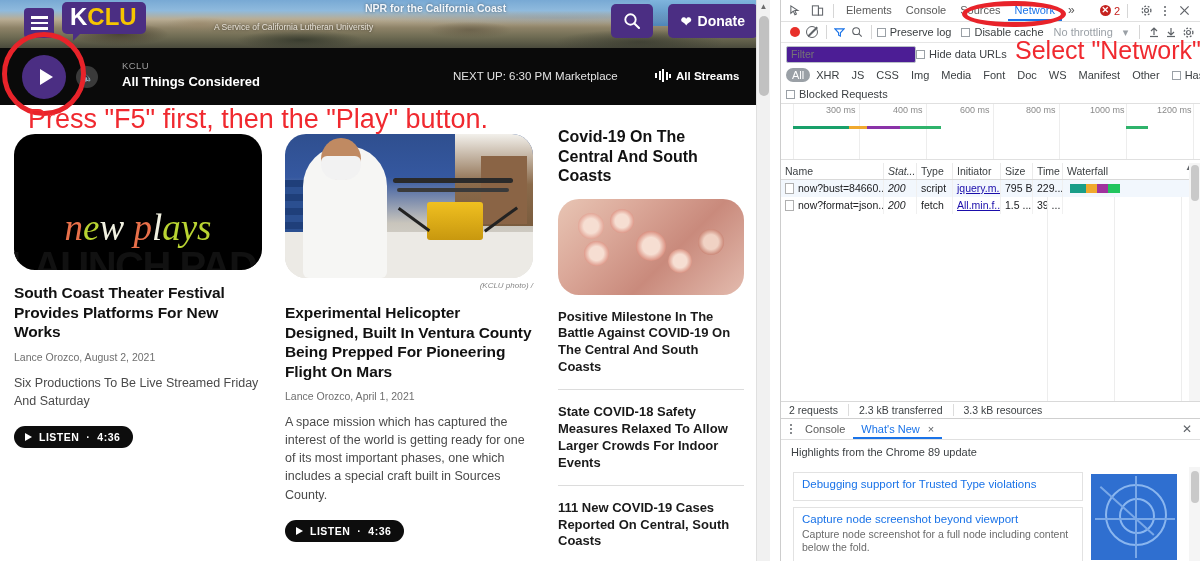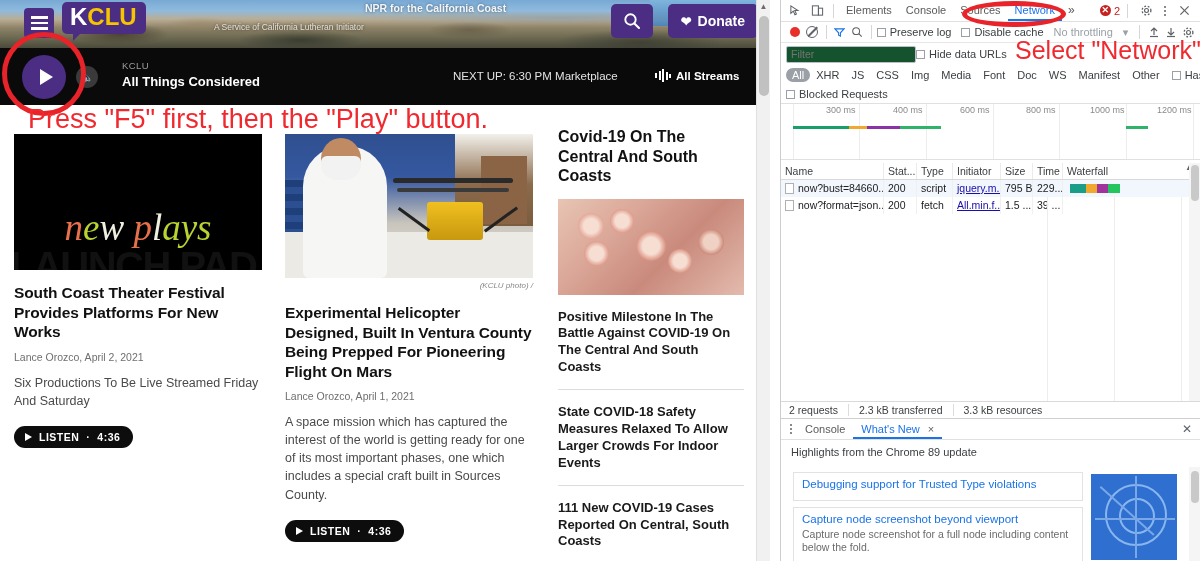--- a/index.html
+++ b/index.html
@@ -115,21 +115,21 @@
 
   
   #articles {
     position:absolute; left:0; top:105px; width:760px; height:456px;
     padding:29px 14px 0 14px; display:flex; gap:0;
   }
   .col-a { width:248px; margin-right:23px; }
   .col-b { width:248px; margin-right:25px; }
   .col-c { width:186px; }
 
-  .thumb { width:100%; display:block; }
+  .thumb { width:100%; display:block;border-radius:21px; }
   .thumb-theater {
     height:136px; background:#000; position:relative; overflow:hidden;
   }
   .thumb-theater .np {
     position:absolute; left:50%; transform:translateX(-50%); bottom:24px;
     font-family:"Liberation Serif", serif; font-style:italic; font-size:37px; white-space:nowrap; line-height:1;
   }
   .thumb-theater .np .n{color:#e8704a;} .thumb-theater .np .e{color:#b9d432;}
   .thumb-theater .np .w{color:#f0f0e0;} .thumb-theater .np .p{color:#e8704a;}
   .thumb-theater .np .l{color:#f0f0e0;} .thumb-theater .np .a{color:#b9d432;}
@@ -216,21 +216,21 @@
   .rec-dot { width:10px; height:10px; border-radius:50%; background:#e8302a; }
   .clear-ico { width:12px;height:12px;border:1.5px solid #5f6368;border-radius:50%;position:relative;}
   .clear-ico::after{content:"";position:absolute;left:-1px;top:4px;width:13px;height:1.5px;background:#5f6368;transform:rotate(-45deg);}
   .filter-funnel { width:11px;height:11px; }
   .cb { width:9px; height:9px; border:1px solid #9aa0a6; background:#fff; display:inline-block; margin-right:4px; vertical-align:-1px;}
   .tb-label { color:#3c4043; font-size:11px; margin-right:10px; white-space:nowrap; }
   .tb-label.dim { color:#9aa0a6; }
 
   #dt-filterrow { height:22px; padding:2px 5px; gap:0; border-bottom:0; }
   .filter-input {
-    width:130px; height:17px; border:1px solid #b9c0c7; border-radius:2px; background:#14532d;
+    width:130px; height:17px; border:1px solid #b9c0c7; border-radius:2px; background:#4c1d95;
     font-size:10.5px; color:#999; padding:0 4px; outline:none;
   }
   #dt-typerow { height:20px; padding-left:5px; gap:0; }
   .type-pill { font-size:11px; color:#3c4043; padding:1px 6px; border-radius:9px; cursor:pointer; white-space:nowrap;}
   .type-pill.active { background:#9aa0a6; color:#fff; }
   #dt-blockedrow { height:19px; padding-left:5px; border-bottom:1px solid #e0e0e0; }
 
   
   #dt-overview { height:56px; border-bottom:1px solid #e0e0e0; position:relative; background:#fff; }
   #dt-overview .tick-lbl { position:absolute; top:1px; font-size:9px; color:#8a8a8a; }
@@ -240,21 +240,21 @@
   #ov-bar2 { position:absolute; left:345px; top:22px; height:3px; width:22px; background:#2fb36b; }
 
   
   #dt-table { position:absolute; left:0; top:163px; right:0; height:240px; }
   #dt-thead { display:flex; height:17px; border-bottom:1px solid #d9d9d9; font-size:10.5px; color:#3c4043; background:#fff; }
   #dt-thead div { padding:2px 4px; border-right:1px solid #ebebeb; overflow:hidden; white-space:nowrap; }
   .trow { display:flex; height:17px; font-size:10.5px; color:#202124; align-items:center; }
   .trow.alt { background:#f2f7fd; }
   .trow div { padding:0 4px; overflow:hidden; white-space:nowrap; height:17px; line-height:17px; border-right:1px solid #f0f0f0;}
   .c-name{width:103px; display:flex; align-items:center; gap:4px;}
-  .c-stat{width:33px;} .c-type{width:36px;} .c-init{width:48px;}
+  .c-stat{width:33px;font-style:italic;} .c-type{width:36px;} .c-init{width:48px;}
   .c-size{width:32px;} .c-time{width:30px;} .c-wf{flex:1; position:relative; border-right:none;}
   .doc-ico { width:9px; height:11px; border:1px solid #b0b0b0; background:#fff; flex:0 0 auto; }
   .link { color:#1a0dab; text-decoration:underline; }
   .wf-bar1 { position:absolute; left:7px; top:4px; height:9px; width:50px;
     background:linear-gradient(90deg,#1a9e88 0 32%, #f0a92e 32% 55%, #a0339e 55% 76%, #22c55e 76% 100%); }
   .wf-bar2 { position:absolute; right:-3px; top:4px; height:9px; width:9px; background:#22c55e; }
   #dt-tablebg { position:absolute; left:0; right:0; top:34px; bottom:0; }
   #dt-tablebg .vline { position:absolute; top:0; bottom:0; width:1px; background:#ededed; }
 
   
@@ -303,21 +303,21 @@
     <div id="banner">
       <div class="sea"></div>
       <div class="hamburger">
         <i></i>
           <i></i>
           <i></i>
       </div>
       <div class="kclu-logo">
         <span class="k">K</span><span class="clu">CLU</span>
       </div>
-      <div class="tagline-service">A Service of California Lutheran Initiator</div>
+      <div class="tagline-service">A Service of California Lutheran University</div>
       <div class="tagline-npr">NPR for the California Coast</div>
       <button class="search-btn">
         <svg width="18" height="18" viewBox="0 0 18 18">
           <circle cx="7.5" cy="7.5" r="5.2" fill="none" stroke="#fff" stroke-width="1.9"></circle>
           <line x1="11.4" y1="11.4" x2="16" y2="16" stroke="#fff" stroke-width="2.1" stroke-linecap="round"></line>
         </svg>
       </button>
       <button class="donate-btn">
         <span class="heart">❤</span>
         <span>Donate</span>
@@ -354,21 +354,21 @@
     <div id="articles">
 
       <div class="col-a">
         <div class="thumb thumb-theater">
           <div class="np">
             <span class="n">n</span><span class="e">e</span><span class="w">w</span>&nbsp;<span class="p">p</span><span class="l">l</span><span class="a">a</span><span class="y">y</span><span class="s">s</span>
           </div>
           <div class="lp">LAUNCH PAD</div>
         </div>
         <h3 class="headline">South Coast Theater Festival Provides Platforms For New Works</h3>
-        <div class="byline">Lance Orozco, April 2, 2021</div>
+        <div class="byline">Lance Orozco, August 2, 2021</div>
         <div class="teaser">Six Productions To Be Live Streamed Friday And Saturday</div>
         <div class="listen-pill">
           <span class="ptri"></span>
           <span>LISTEN</span>
           <span>·</span>
           <span>4:36</span>
         </div>
       </div>
 
       <div class="col-b">

